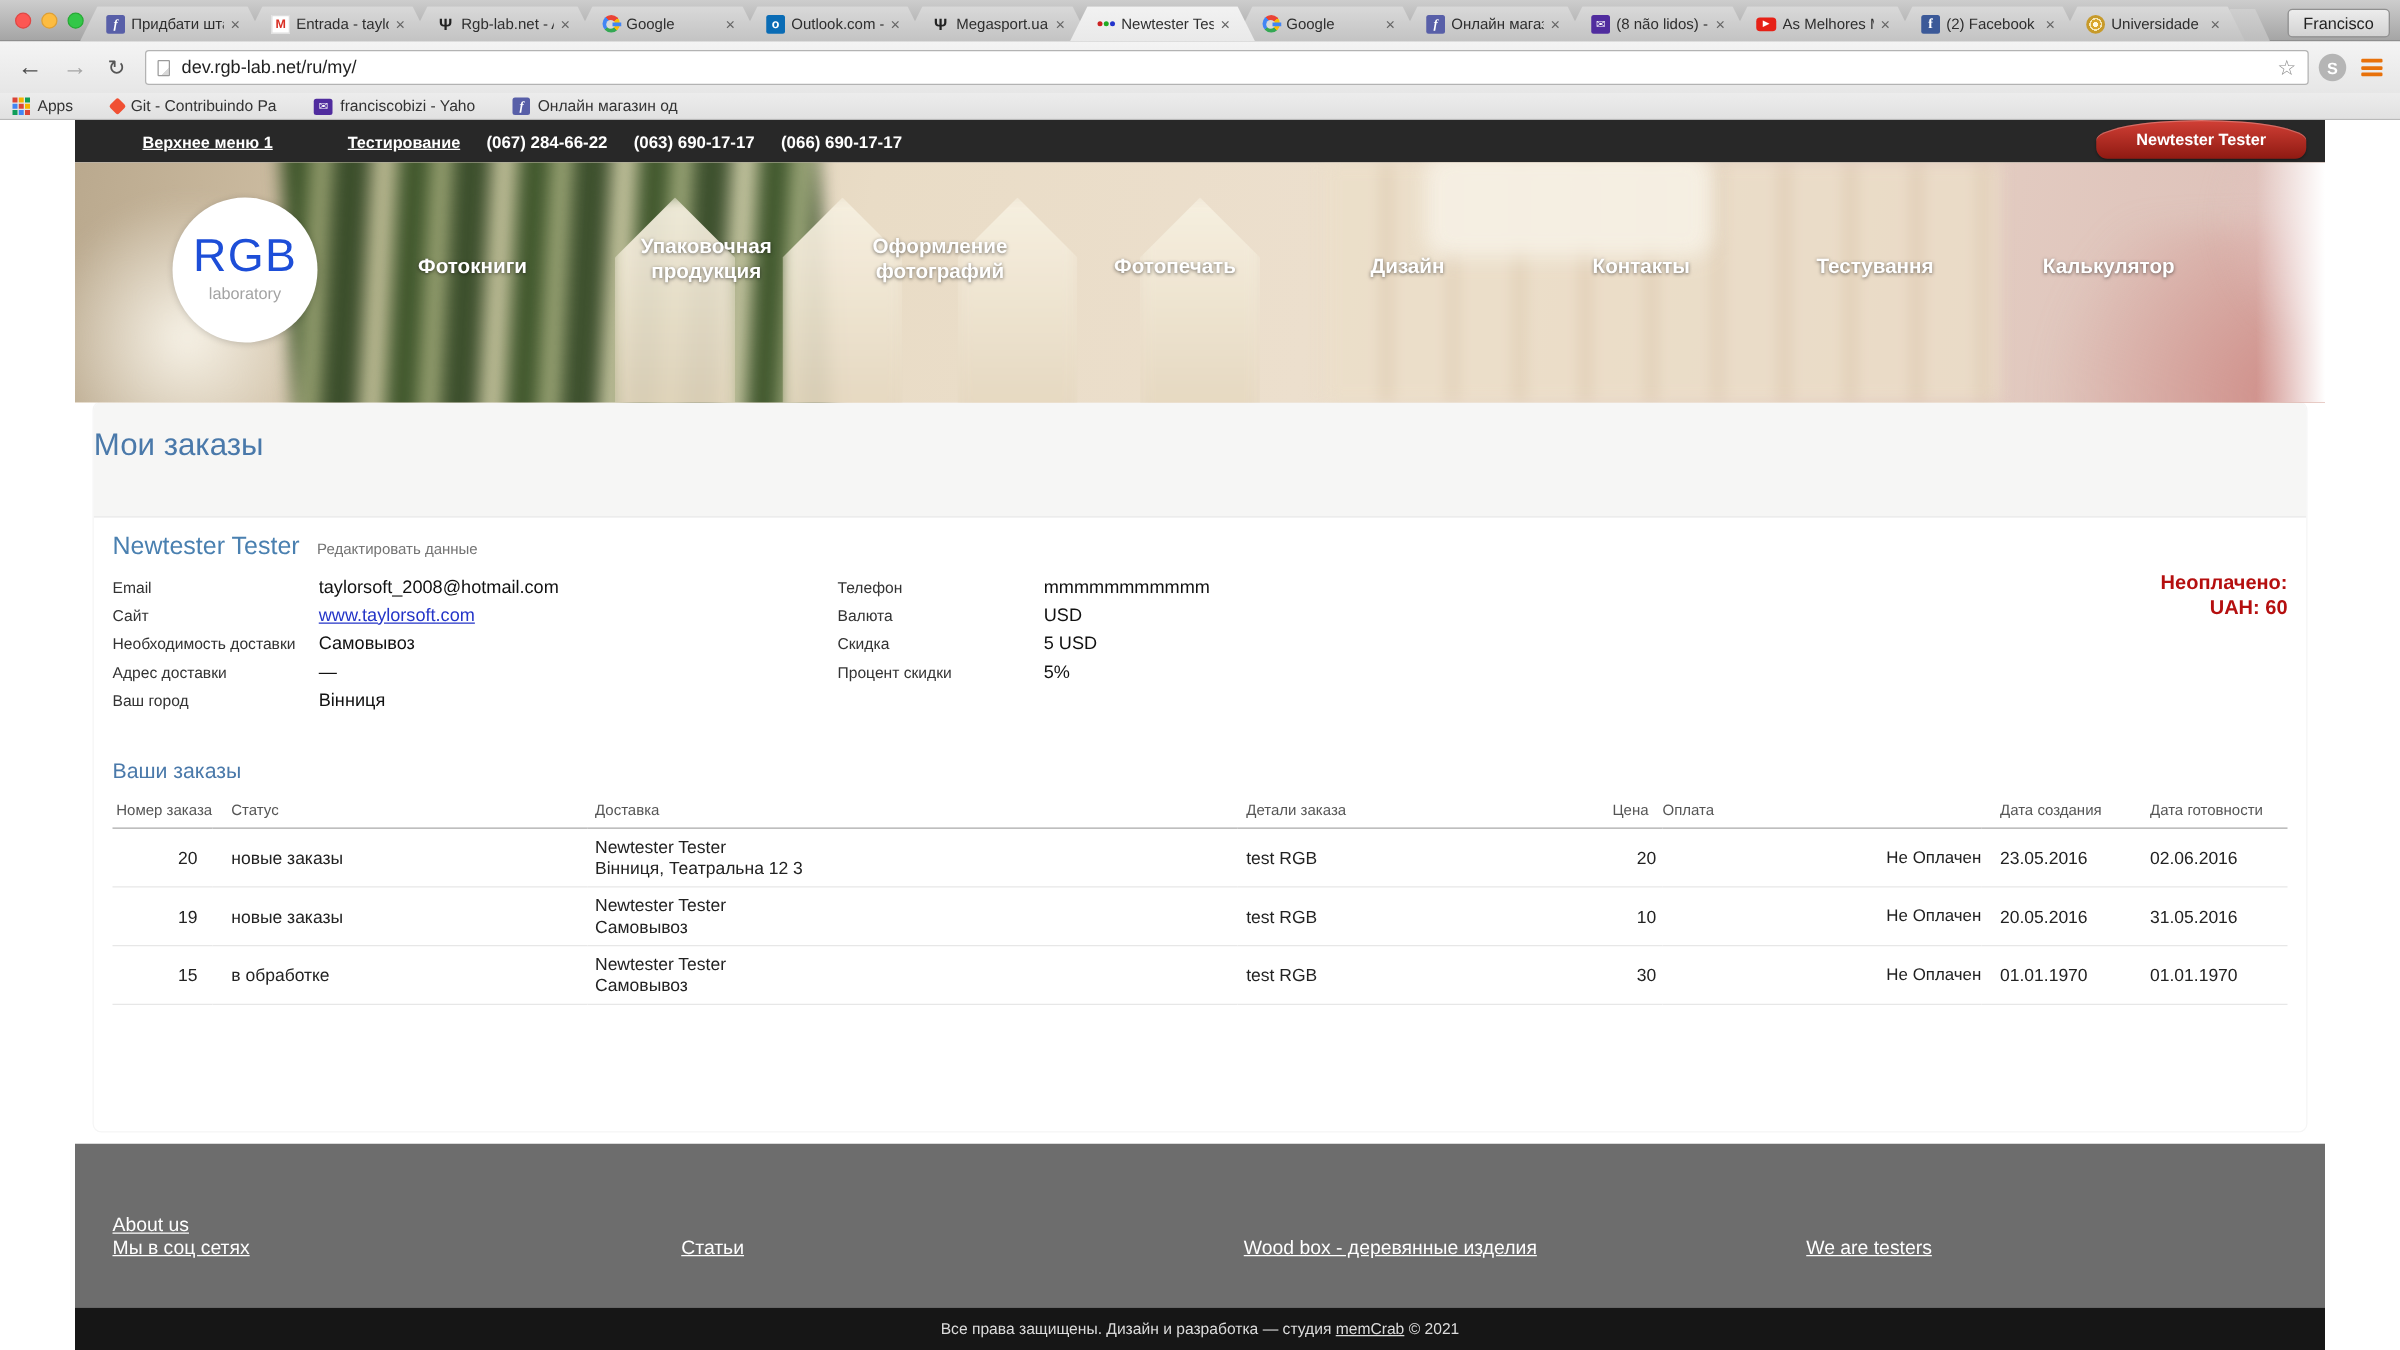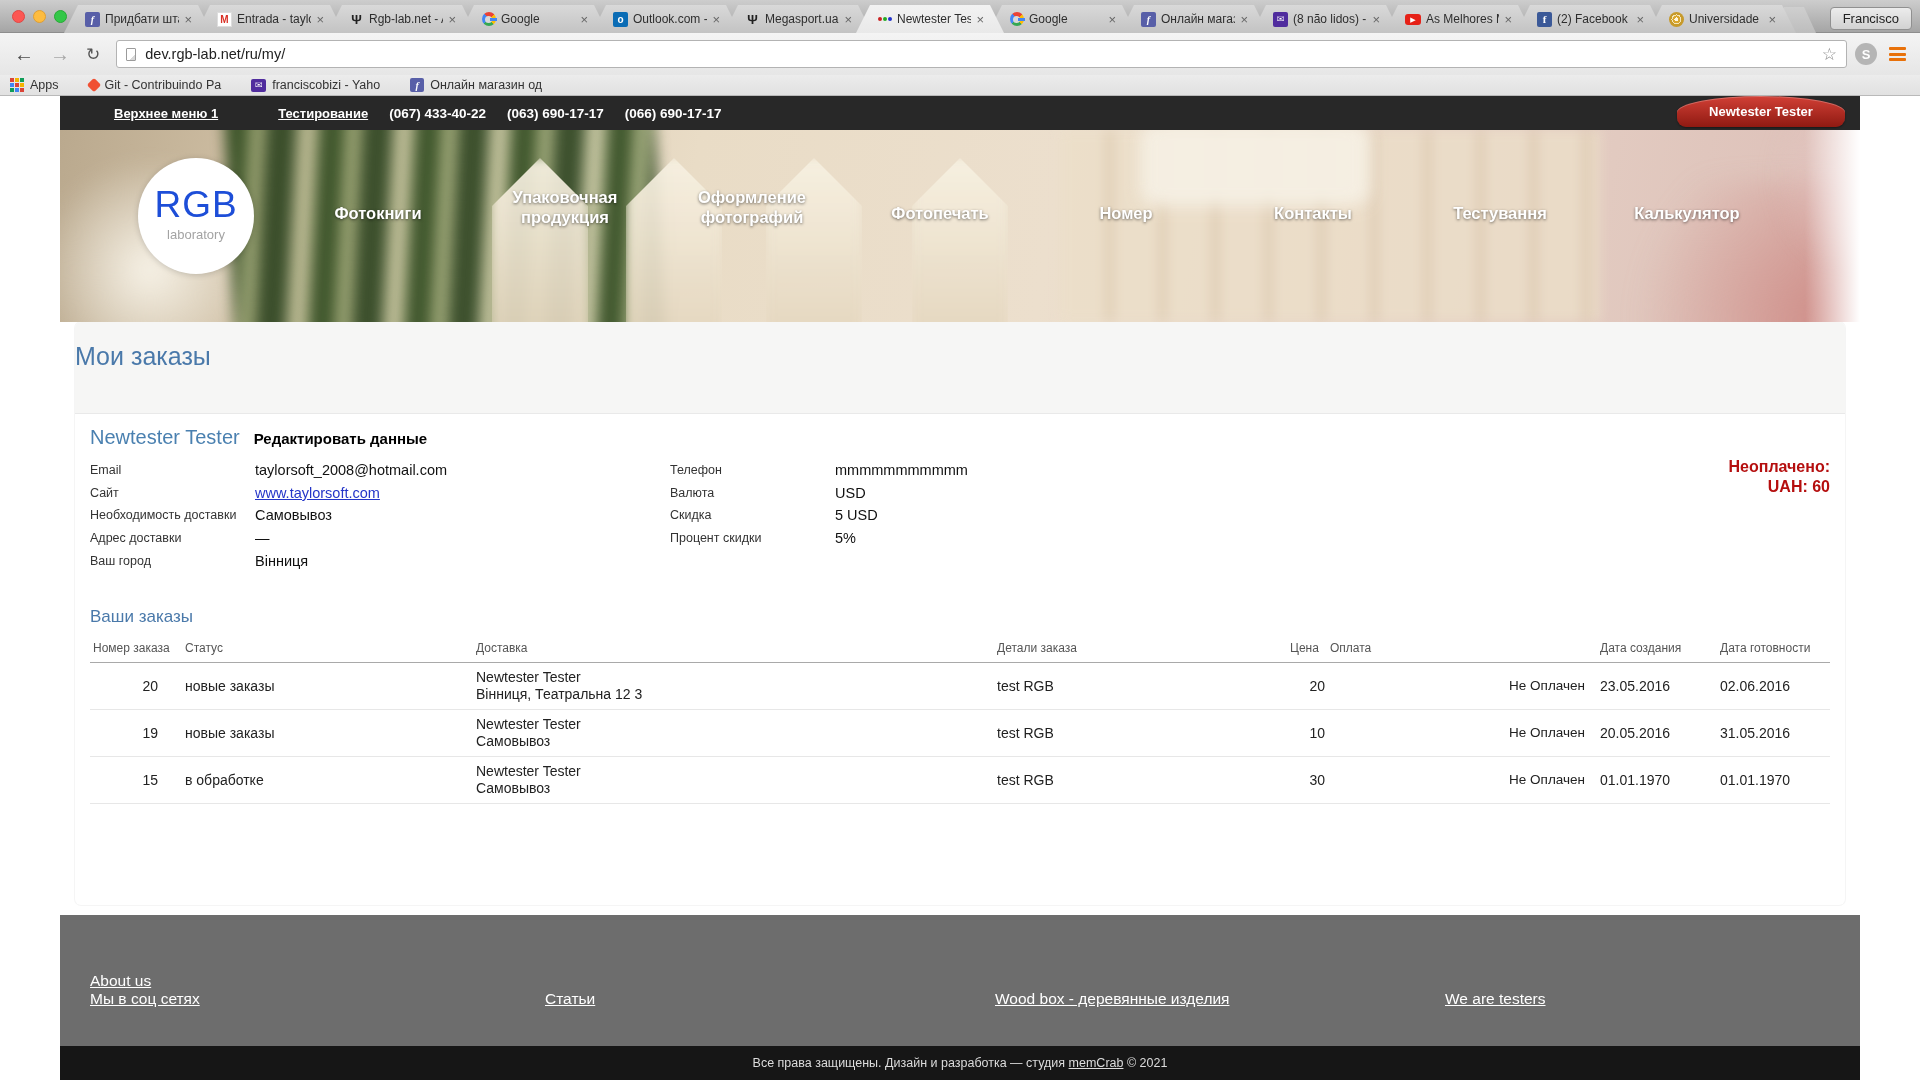--- a/index.html
+++ b/index.html
@@ -157,21 +157,21 @@
   
   .card { margin:0 15px; height:583px; background:#fff; border-radius:6px;
     box-shadow:0 0 0 1px rgba(0,0,0,.04); overflow:hidden; }
   .card-head { height:92px; background:#f6f6f5; border-bottom:1px solid #e9e9e9;
     text-align:left; padding-top:20px; }
   .page-title { font-size:25px; color:#4a79aa; }
   .card-body { padding:8px 15px 0 15px; }
 
   .profile-name-row { margin-top:4px; display:flex; align-items:baseline; gap:14px; }
   .profile-name { font-size:20px; color:#4a80b0; }
-  .edit-link { font-size:15px; color:#000000;font-weight:bold; }
+  .edit-link { font-size:12px; color:#737373; }
   .profile-section { position:relative; margin-top:10px; }
   .fields { display:grid; grid-template-columns:165px auto; width:580px; }
   .fields.right { position:absolute; left:580px; top:0; width:520px; }
   .f-label { font-size:12.5px; color:#333; line-height:22.7px; }
   .f-value { font-size:14.5px; color:#111; line-height:22.7px; }
   .f-value.link { color:#2435c8; text-decoration:underline; cursor:pointer; }
   .unpaid { position:absolute; right:0; top:-2px; text-align:right;
     color:#b50f0f; font-weight:bold; font-size:16px; line-height:20px; }
 
   .orders-title { margin-top:34px; font-size:17px; color:#4a79aa; }
@@ -322,21 +322,21 @@
       <span>Онлайн магазин од</span>
     </div>
   </div>
 </div>
 
 <div class="webpage">
   <div class="site">
     <div class="site-topbar">
       <a>Верхнее меню 1</a>
       <a>Тестирование</a>
-      <span class="phone">(067) 433-40-22</span>
+      <span class="phone">(067) 284-66-22</span>
       <span class="phone">(063) 690-17-17</span>
       <span class="phone">(066) 690-17-17</span>
       <div class="user-btn">Newtester Tester</div>
     </div>
 
     <div class="banner">
       <div class="art art-base"></div>
       <div class="art blob-left"></div>
       <div class="art art-grass"></div>
       <div class="art post post1"></div>
@@ -351,21 +351,21 @@
       <div class="logo">
         <div class="logo-rgb">RGB</div>
         <div class="logo-lab">laboratory</div>
       </div>
       <div class="nav-item nav-one" style="left:318px">Фотокниги</div>
       <div class="nav-item nav-two" style="left:505px">Упаковочная
 продукция</div>
       <div class="nav-item nav-two" style="left:692px">Оформление
 фотографий</div>
       <div class="nav-item nav-one" style="left:880px">Фотопечать</div>
-      <div class="nav-item nav-one" style="left:1066px">Номер</div>
+      <div class="nav-item nav-one" style="left:1066px">Дизайн</div>
       <div class="nav-item nav-one" style="left:1253px">Контакты</div>
       <div class="nav-item nav-one" style="left:1440px">Тестування</div>
       <div class="nav-item nav-one" style="left:1627px">Калькулятор</div>
     </div>
 
     <div class="card">
       <div class="card-head">
         <div class="page-title">Мои заказы</div>
       </div>
       <div class="card-body">

